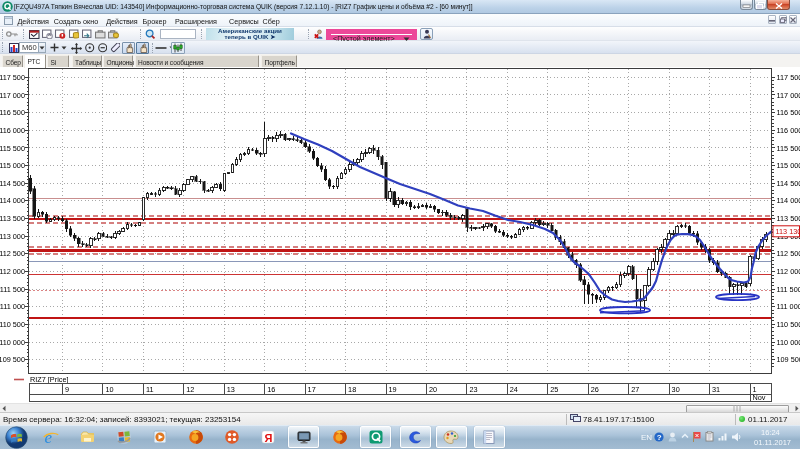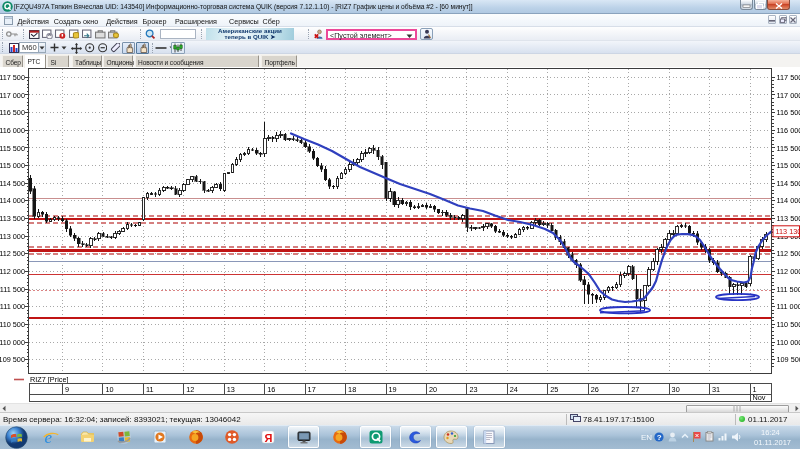--- a/index.html
+++ b/index.html
@@ -128,21 +128,21 @@
 <div class="tsep" style="left:201px;top:28.5px"></div>
 <div class="abs" style="left:206px;top:27.5px;width:88px;height:12.5px;background:linear-gradient(100deg,#bfe0ea,#eef7fa 35%,#cfe8f0 70%,#9fccdc);overflow:hidden;">
       <div style="font-size:6.2px;font-weight:bold;color:#123a6e;text-align:center;line-height:6.4px;padding-top:0.5px;">Американские акции<br>теперь в QUIK <span style="color:#0a2a5e">➤</span></div>
     </div>
 <div class="tsep" style="left:308px;top:28.5px"></div>
 <svg class="abs" style="left:314px;top:28.5px" width="9" height="11" viewBox="0 0 9 10.5">
       <circle cx="5.5" cy="2.6" r="1.9" fill="#c9a98a" stroke="#6a4a2a" stroke-width="0.5"></circle>
       <path d="M2.5 9.5c0-3 6-3 6 0z" fill="#3a6ea8"></path>
       <path d="M0.8 5.2l3.4 3.4M4.2 5.2L0.8 8.6" stroke="#cc1111" stroke-width="1.7"></path>
     </svg>
-<div class="abs" style="left:326px;top:28.5px;width:91px;height:11px;background:#fff;border:2px solid #ec4899;font-size:7.2px;color:#222;line-height:10px;padding-left:2px;">&lt;Пустой элемент&gt;<svg width="7" height="5" style="position:absolute;right:2px;top:3px">
+<div class="abs" style="left:326px;top:28.5px;width:91px;height:11px;background:#fff;border:5px solid #ec4899;font-size:7.2px;color:#222;line-height:10px;padding-left:2px;">&lt;Пустой элемент&gt;<svg width="7" height="5" style="position:absolute;right:2px;top:3px">
         <path d="M0.5 0.5L3.5 4L6.5 0.5" fill="#333"></path>
       </svg></div>
 <div class="abs" style="left:420px;top:27.5px;width:13px;height:12.5px;border:1px solid #8aa0b8;border-radius:2px;background:linear-gradient(#f8fbff,#dfe9f4);"></div>
 <svg class="abs" style="left:423px;top:29px" width="8" height="10" viewBox="0 0 8 10">
       <circle cx="4" cy="2.8" r="2" fill="#3a3a55"></circle>
       <path d="M0.8 9.5c0-3.6 6.4-3.6 6.4 0z" fill="#3a3a55"></path>
       <path d="M5.5 5.5L7.5 9" stroke="#996633" stroke-width="1.2"></path>
     </svg>
 <div id="tb2" class="abs"></div>
 <div class="tsep" style="left:2px;top:42px"></div>
@@ -543,21 +543,21 @@
 <svg class="abs" style="left:1px;top:404.5px" width="7" height="7" viewBox="0 0 7 7">
       <path d="M4.5 0.8L1.5 3.5L4.5 6.2z" fill="#555"></path>
     </svg>
 <svg class="abs" style="left:792.5px;top:404.5px" width="7" height="7" viewBox="0 0 7 7">
       <path d="M2.5 0.8L5.5 3.5L2.5 6.2z" fill="#555"></path>
     </svg>
 <svg class="abs" style="left:733px;top:405px" width="12" height="7" viewBox="0 0 12 7">
       <path d="M1 0V6.5M4 0V6.5M7 0V6.5" stroke="#aaa" stroke-width="1"></path>
     </svg>
 <div id="status" class="abs"></div>
-<div class="abs" style="left:3px;top:414.5px;font-size:8px;color:#111;">Время сервера: 16:32:04; записей: 8393021; текущая: 13046042</div>
+<div class="abs" style="left:3px;top:414.5px;font-size:8px;color:#111;">Время сервера: 16:32:04; записей: 8393021; текущая: 23253154</div>
 <div class="abs" style="left:566px;top:413.5px;width:1px;height:11px;border-left:1px solid #bbb;"></div>
 <svg class="abs" style="left:570px;top:414px" width="11" height="9" viewBox="0 0 11 9">
       <rect x="0.5" y="0.5" width="7" height="5" fill="#cfe0f0" stroke="#446"></rect>
       <rect x="3.5" y="2.5" width="7" height="5" fill="#e8f0fa" stroke="#446"></rect>
     </svg>
 <div class="abs" style="left:583px;top:414.5px;font-size:8px;color:#111;">78.41.197.17:15100</div>
 <div class="abs" style="left:735px;top:413.5px;width:1px;height:11px;border-left:1px solid #bbb;"></div>
 <div class="abs" style="left:739px;top:416px;width:6px;height:6px;border-radius:50%;background:radial-gradient(circle at 35% 35%,#7ae87a,#11aa11);"></div>
 <div class="abs" style="left:748px;top:414.5px;font-size:8px;color:#111;">01.11.2017</div>
 <div id="taskbar" class="abs"></div>

